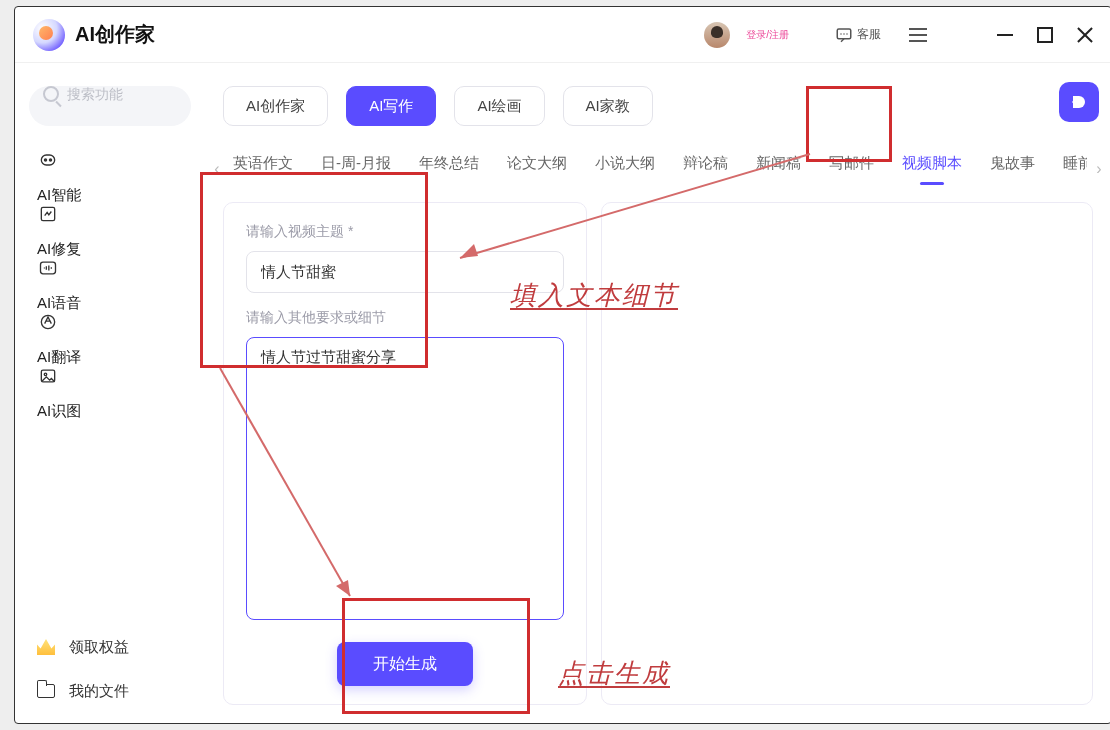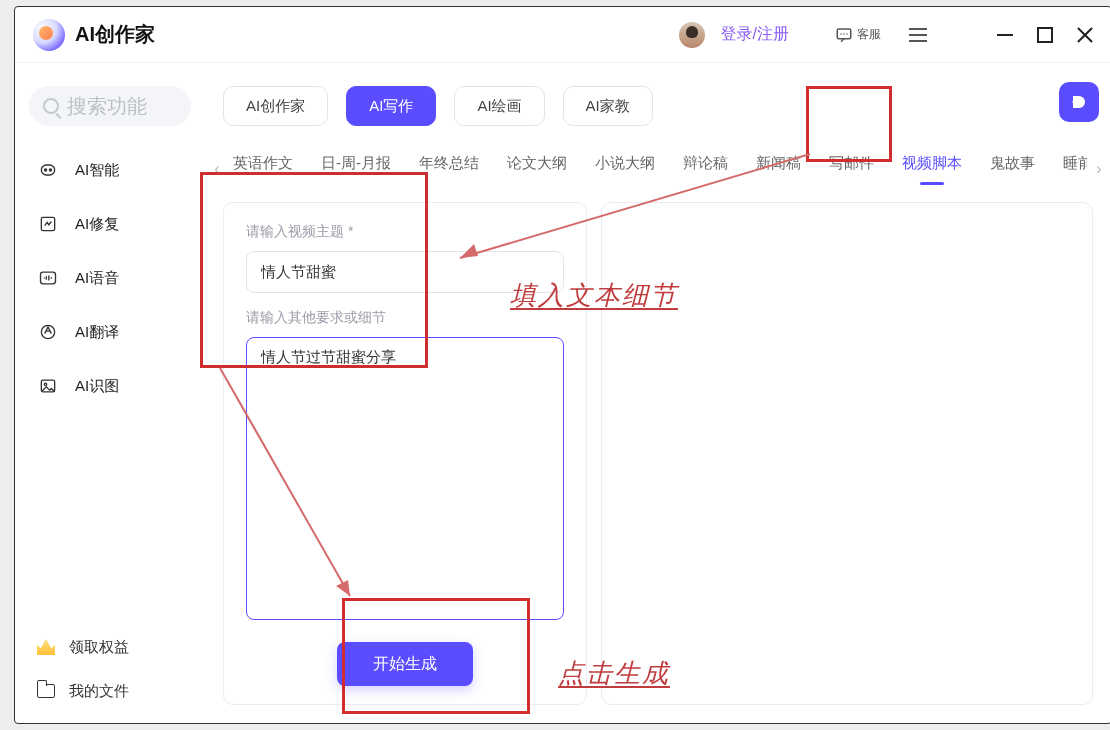--- a/index.html
+++ b/index.html
@@ -20,42 +20,42 @@
     width: 32px; height: 32px; border-radius: 50%;
     background: radial-gradient(circle at 30% 30%, #fff, #d5d8ff 45%, #6e5bff 80%);
     position: relative;
   }
   .logo::after { content:""; position:absolute; left:6px; top:7px; width:14px; height:14px;
     background: linear-gradient(135deg,#ffb86b,#ff7f50); border-radius:50%; }
   .app-title { font-size: 20px; font-weight: 600; color: #111; }
   .tb-spacer { flex: 1; }
   .avatar { width: 26px; height: 26px; border-radius: 50%; background: linear-gradient(#d7c5b3,#b8876b); position: relative; }
   .avatar::after { content:""; position:absolute; left:7px; top:4px; width:12px; height:12px; background:#3a2f28; border-radius:50% 50% 40% 40%; }
-  .login { font-size: 16px; color: #8b5cf6; margin-left:6px; cursor: pointer; }
+  .login { font-size: 10px; color: #ec4899; margin-left:6px; cursor: pointer; }
   .cs { display:flex; align-items:center; gap:4px; font-size:12px; color:#555; cursor:pointer; margin-left:36px;}
   .hamburger { width: 18px; height: 14px; margin-left:18px; cursor:pointer; position:relative; }
   .hamburger::before,.hamburger::after,.hamburger span{content:"";position:absolute;left:0;right:0;height:2px;background:#555;}
   .hamburger::before{top:0}.hamburger span{top:6px}.hamburger::after{bottom:0}
   .win-btns { display:flex; gap:24px; margin-left:60px; }
   .win-btn { width:16px; height:16px; cursor:pointer; position:relative; color:#222; }
   .win-min::after{content:"";position:absolute;left:0;right:0;top:7px;height:2px;background:#222;}
   .win-max{border:2px solid #222;}
   .win-close::before,.win-close::after{content:"";position:absolute;left:7px;top:-2px;width:2px;height:20px;background:#222;}
   .win-close::before{transform:rotate(45deg);} .win-close::after{transform:rotate(-45deg);}
 
   
   .body { flex:1; display:flex; overflow:hidden; }
 
   
   .sidebar { width: 190px; display:flex; flex-direction:column; padding: 14px 14px 10px; }
-  .search { height: 40px; border-radius: 20px; background:#f4f5f8; display:flex; align-items:center; padding:0 14px; gap:8px; color:#bdbfc7; font-size:20px;}
+  .search { height: 40px; border-radius: 20px; background:#f4f5f8; display:flex; padding:0 14px; gap:8px; color:#bdbfc7; font-size:14px;}
   .magnify { width:16px;height:16px;border:2px solid #c6c8d1;border-radius:50%; position:relative;}
   .magnify::after{content:"";position:absolute;right:-5px;bottom:-5px;width:7px;height:2px;background:#c6c8d1;transform:rotate(45deg);}
   .nav { margin-top:24px; display:flex; flex-direction:column; gap:14px; }
-  .nav-item { height:40px; display:flex; align-items:center; gap:16px; padding:0 8px; border-radius:8px; cursor:pointer; font-size:15px; color:#222;}
+  .nav-item { height:40px; display:flex; align-items:flex-start; gap:16px; padding:0 8px; border-radius:8px; cursor:pointer; font-size:15px; color:#222;flex-direction:column;}
   .nav-icon { width:22px;height:22px; display:flex;align-items:center;justify-content:center; }
   .nav-icon svg { width:20px;height:20px; stroke:#333; fill:none; stroke-width:1.6; }
   .sidebar-spacer { flex:1; }
   .footer-item { height:44px; display:flex; align-items:center; gap:14px; padding:0 8px; font-size:15px; color:#333; cursor:pointer;}
   .crown { width:18px;height:16px; background:linear-gradient(#ffe27a,#ffbf3c); clip-path: polygon(0 100%,0 35%,20% 60%,50% 0,80% 60%,100% 35%,100% 100%); }
   .folder-ic { width:18px;height:14px; background:#fff; border:1.6px solid #333; border-radius:2px; position:relative;}
   .folder-ic::before{content:"";position:absolute;left:-1px;top:-5px;width:8px;height:5px;background:#fff;border:1.6px solid #333;border-bottom:none;border-radius:2px 2px 0 0;}
 
   
   .main { flex:1; display:flex; flex-direction:column; padding: 14px 0 0 0; position:relative; overflow:hidden;}

